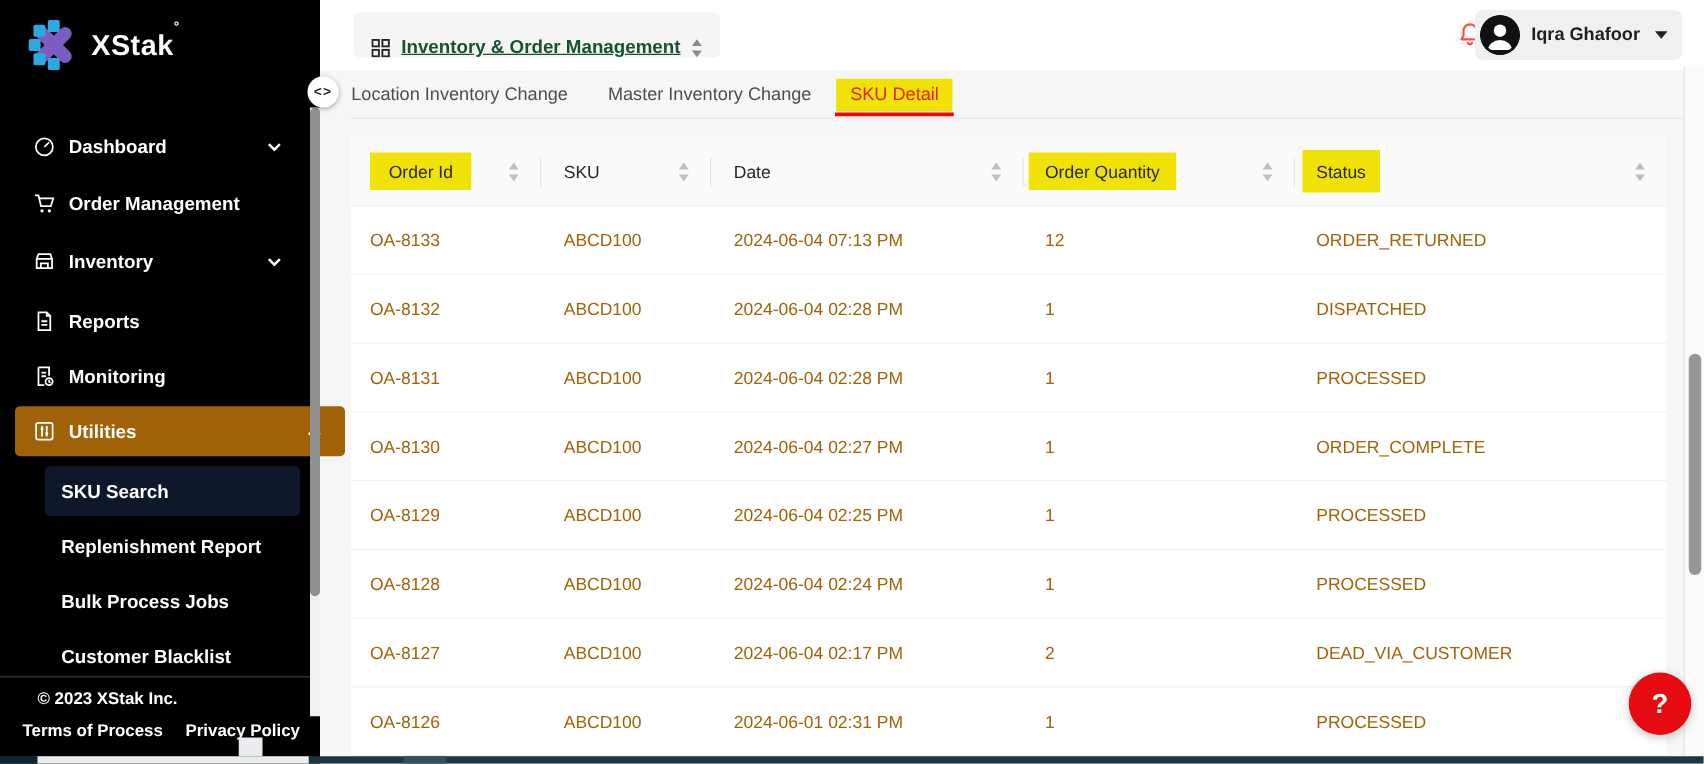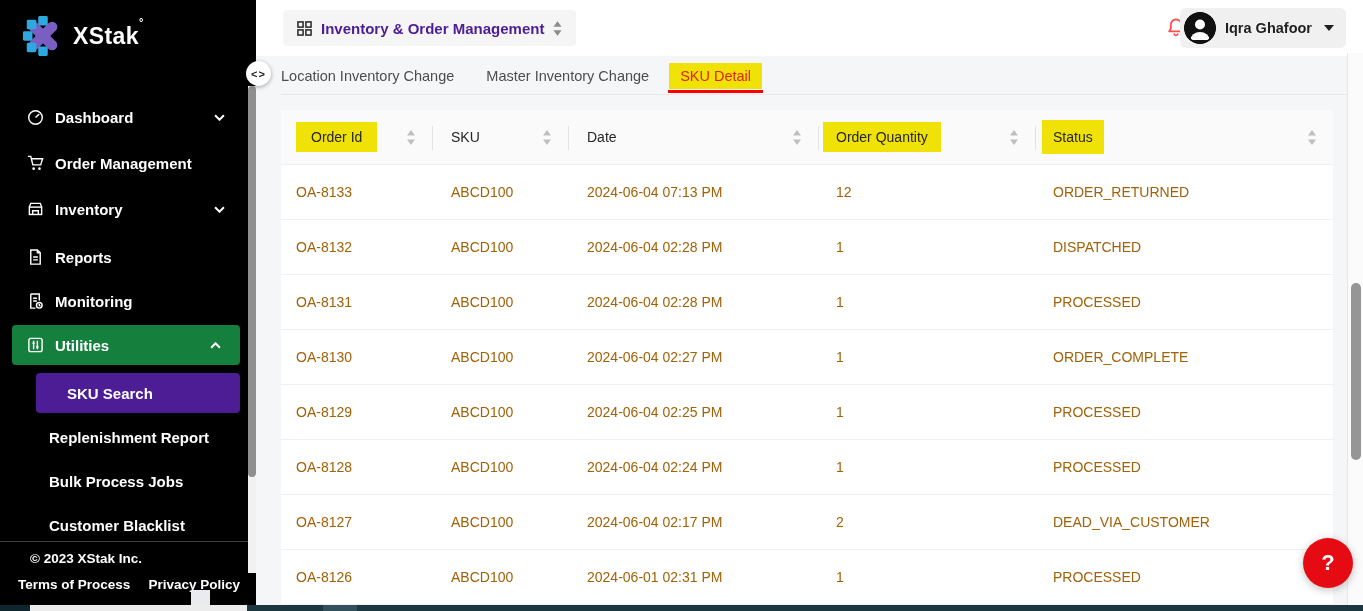--- a/index.html
+++ b/index.html
@@ -11,39 +11,39 @@
   }
   
   .sidebar { position:absolute; left:0; top:0; width:256px; height:611px; background:#000; z-index:5; }
   .logo { position:absolute; left:22px; top:15px; display:flex; align-items:center; gap:9px; cursor:pointer; }
   .logo-text { color:#fff; font-size:23px; font-weight:bold; letter-spacing:.4px; }
   .logo-mark { color:#fff; font-size:11px; vertical-align:top; position:relative; top:-7px; }
   .nav-item { position:absolute; left:0; width:256px; height:40px; display:flex; align-items:center;
     color:#fff; font-size:15px; font-weight:600; padding-left:27px; cursor:pointer; }
   .nav-item .icn { width:17px; height:18px; margin-right:11px; display:flex; align-items:center; flex:0 0 17px; }
   .nav-item .chev { position:absolute; right:31px; display:flex; }
-  .nav-red { left:12px; width:228px; border-radius:4px; background:#15803d; padding-left:15px; }
+  .nav-red { left:12px; width:264px; border-radius:4px; background:#a16207; padding-left:15px; }
   .nav-red .chev { right:19px; }
-  .sub-red { left:36px; width:204px; border-radius:4px; background:#4c1d95; padding-left:31px; }
+  .sub-red { left:36px; width:204px; border-radius:4px; background:#0f172a; padding-left:13px; }
   .sub-item { padding-left:49px; }
   .side-divider { position:absolute; left:0; top:541px; width:256px; height:1px; background:#3d3d3d; }
   .copyright { position:absolute; left:30px; top:551px; color:#fff; font-size:13.5px; font-weight:600; }
   .side-links { position:absolute; left:18px; top:577px; width:222px; display:flex; justify-content:space-between;
     color:#fff; font-size:13.5px; font-weight:600; }
   .side-links span { cursor:pointer; }
   .side-scroll-track { position:absolute; right:0; top:86px; width:8px; height:487px; background:#f1f1f1; z-index:6; }
   .side-scroll-thumb { position:absolute; right:0; top:0; width:8px; height:391px; background:#8f8f8f; border-radius:4px; }
   .collapse-btn { position:absolute; left:246px; top:61px; width:25px; height:25px; border-radius:50%;
     background:#fff; box-shadow:0 1px 4px rgba(0,0,0,.35); z-index:10; display:flex; align-items:center;
     justify-content:center; font-size:11px; font-weight:bold; color:#222; letter-spacing:1px; cursor:pointer; }
   
   .main { position:absolute; left:256px; top:0; width:1107px; height:611px; }
   .topbar { position:absolute; left:0; top:0; width:1107px; height:56px; background:#fff; }
   .switcher { position:absolute; left:27px; top:10px; height:36px; background:#f5f5f5; border-radius:4px;
-    display:flex; align-items:center; padding:0 14px; gap:9px; font-size:15px; font-weight:600; color:#4c1d95; cursor:pointer; }
+    display:flex; align-items:flex-end; padding:0 14px; gap:9px; font-size:15px; font-weight:600; color:#14532d; cursor:pointer;text-decoration:underline; }
   .bell { position:absolute; left:910px; top:17px; cursor:pointer; display:flex; }
   .user-pill { position:absolute; right:17px; top:8px; height:40px; background:#f0f0f0; border-radius:6px;
     display:flex; align-items:center; padding:0 12px 0 4px; gap:9px; cursor:pointer; }
   .avatar { width:32px; height:32px; border-radius:50%; overflow:hidden; display:flex; flex:0 0 32px; }
   .user-name { font-size:14.5px; font-weight:600; color:#1f1f1f; }
   .user-caret { width:0; height:0; border-left:5px solid transparent; border-right:5px solid transparent;
     border-top:6px solid #1f1f1f; margin-left:3px; }
   
   .tabsrow { position:absolute; left:0; top:56px; width:1107px; height:39px; display:flex; align-items:center;
     padding-left:25px; gap:32px; }

